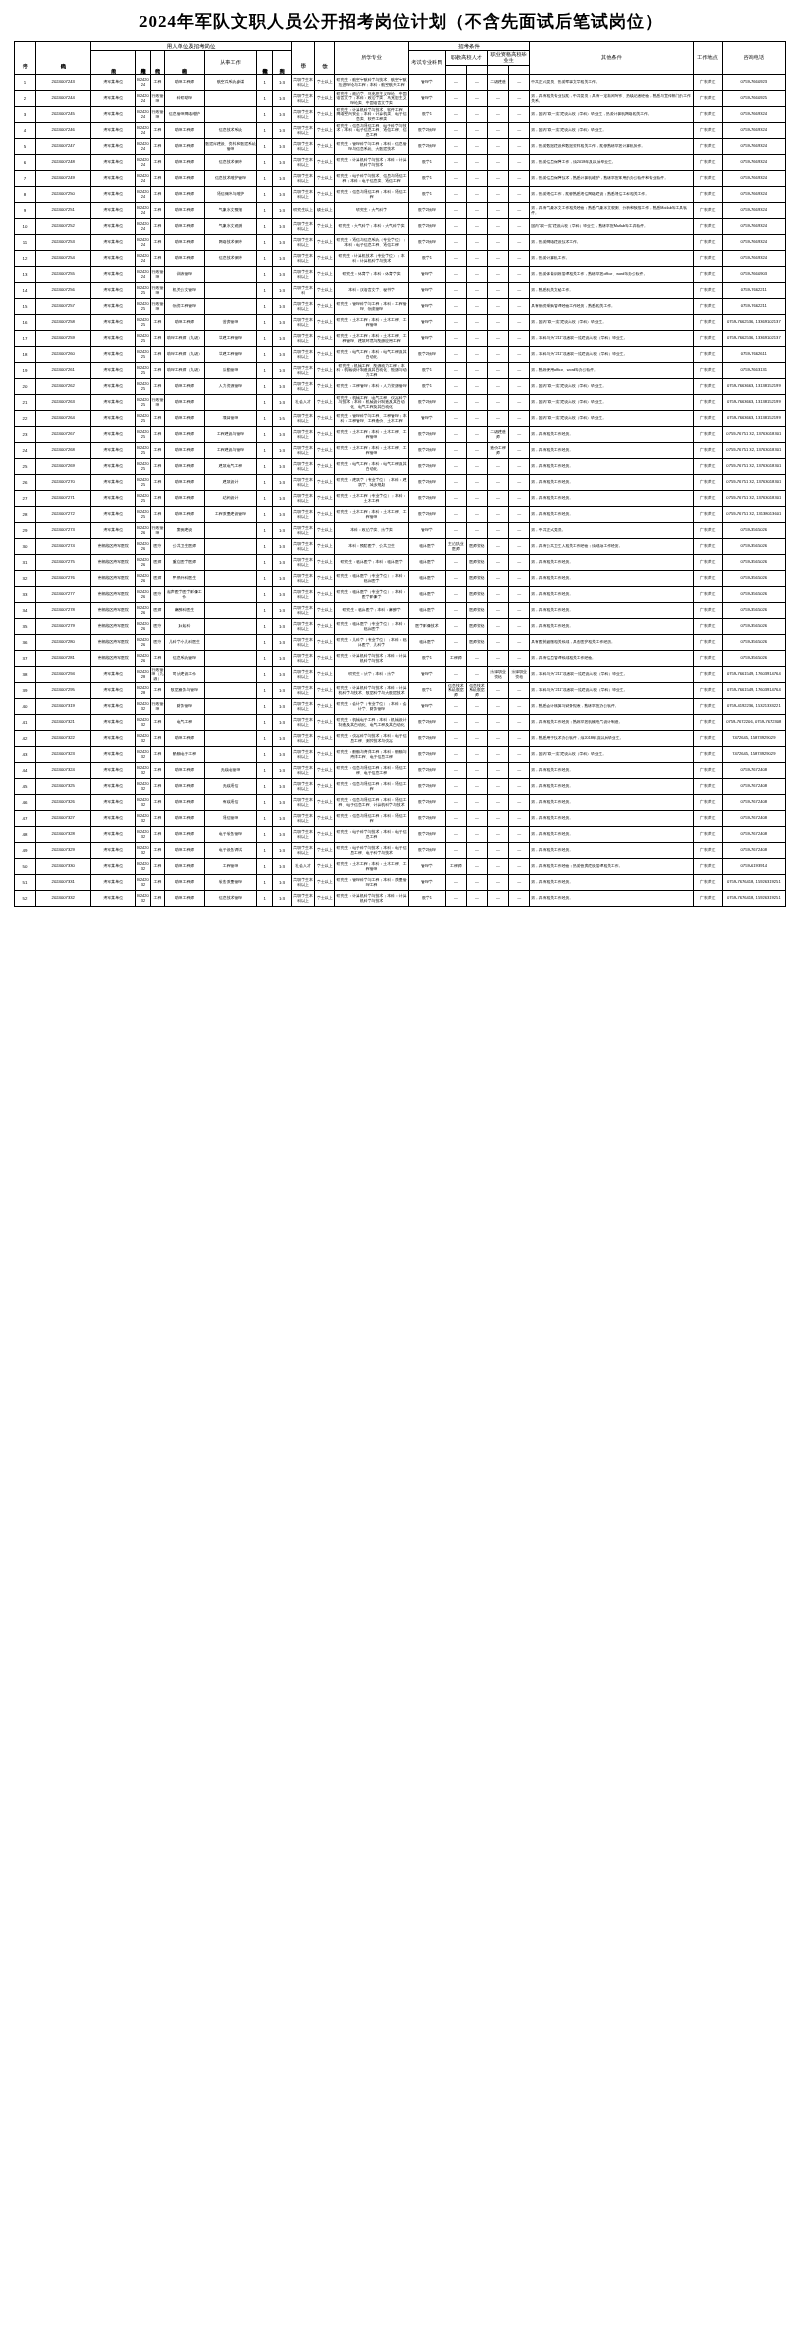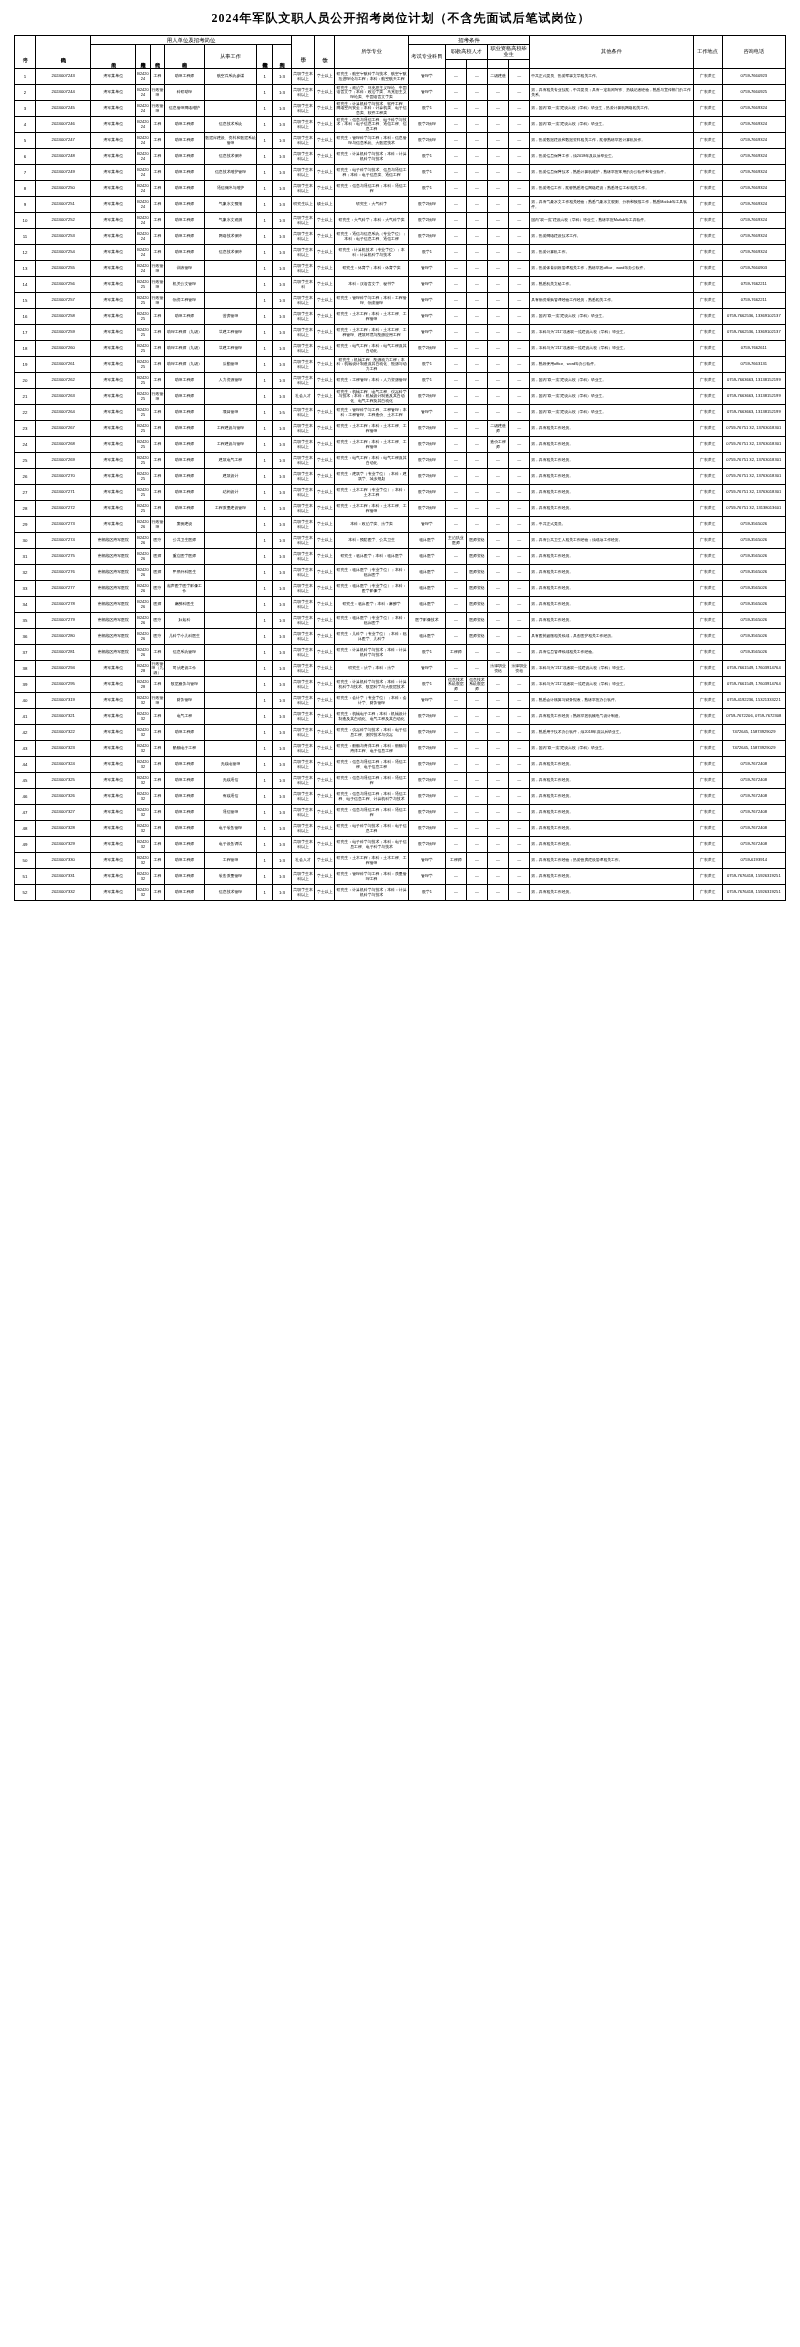--- a/index.html
+++ b/index.html
@@ -2,21 +2,21 @@
 <html><head>
 <meta charset="utf-8">
 <style>
   html,body{margin:0;padding:0;background:#ffffff;}
   body{width:800px;font-family:"Liberation Sans","DejaVu Sans",sans-serif;color:#000;}
   #page{width:800px;min-height:2347px;background:#fff;padding:0;box-sizing:border-box;}
   .doc-title{
     text-align:center;
     font-family:"Liberation Serif","DejaVu Serif",serif;
     font-weight:bold;
-    font-size:12px;
+    font-size:17px;
     letter-spacing:1px;
     padding:10px 18px 8px 0;
     margin-left:20px;
   }
   table{
     border-collapse:collapse;
     table-layout:fixed;
     width:772px;
     margin:0 auto;
     font-size:4.1px;

